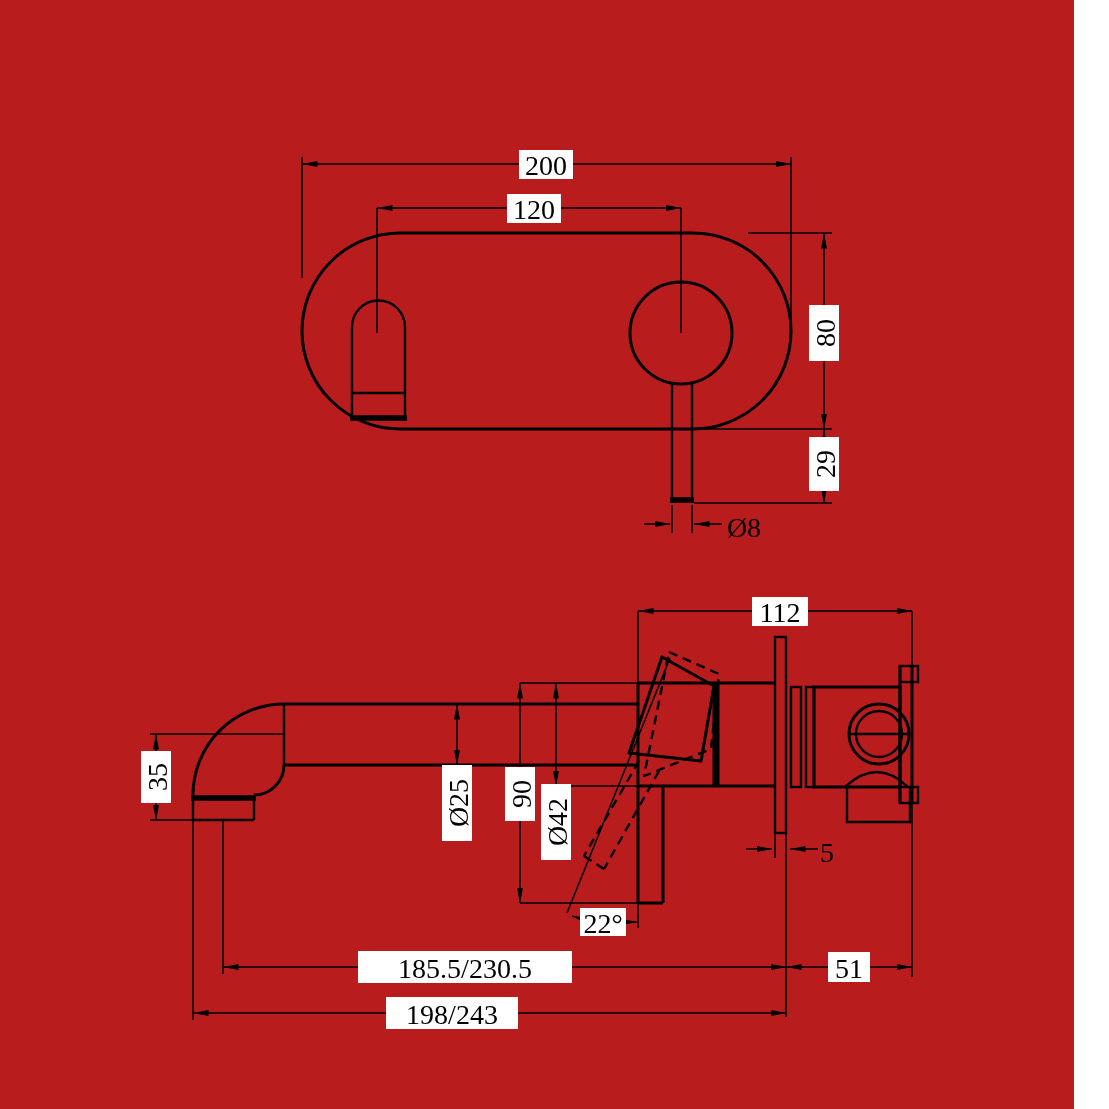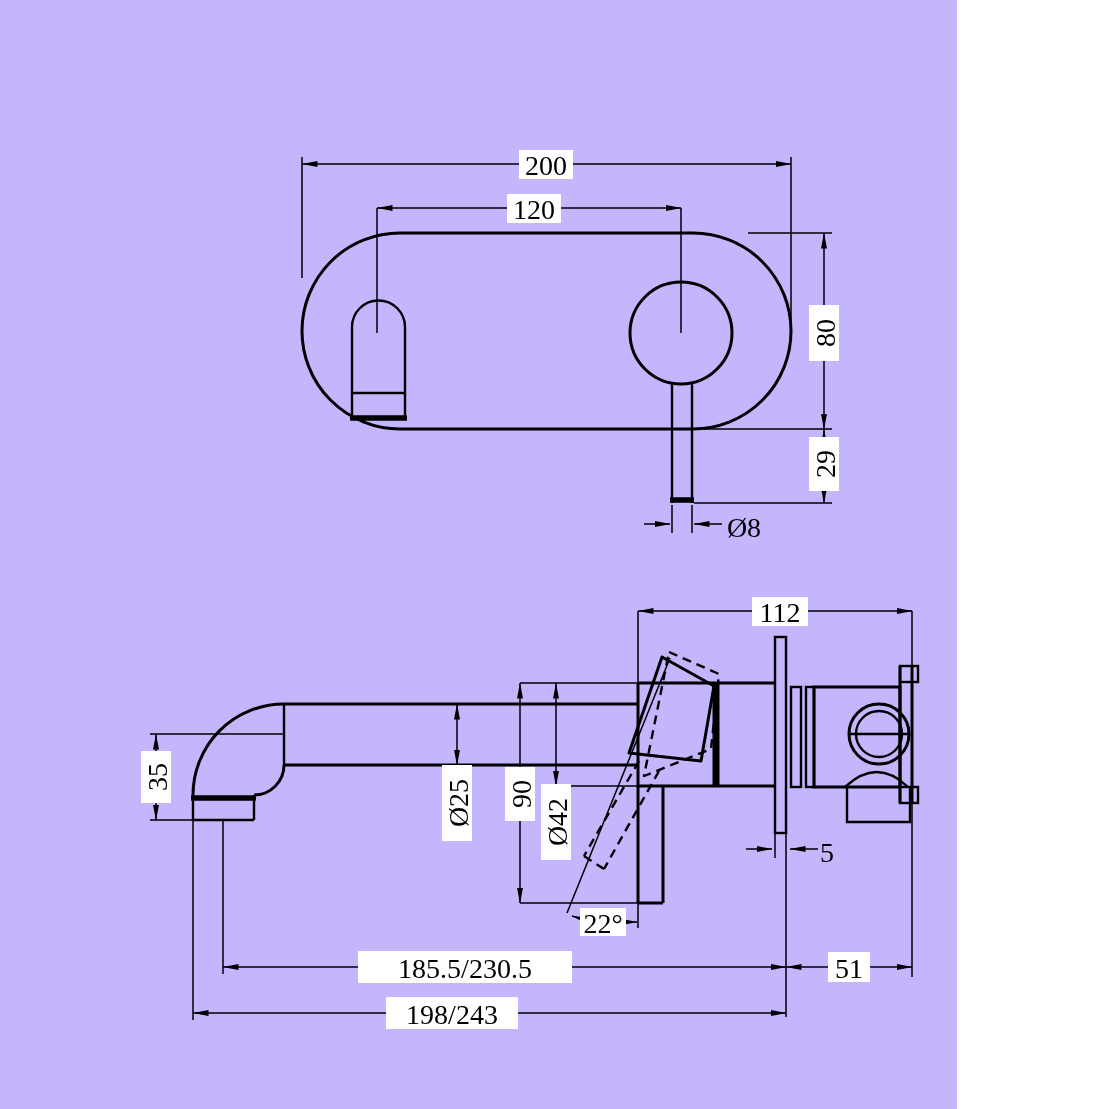--- a/index.html
+++ b/index.html
@@ -1,16 +1,16 @@
 <!DOCTYPE html>
 <html><head>
 <meta charset="utf-8">
 <style>
   html,body { margin:0; padding:0; background:#ffffff; }
-  .page { width:957px; height:1109px; background:#c4b5fd; position:relative; }
+  .page { width:1074px; height:1109px; background:#b91c1c; position:relative; }
   svg { display:block; }
   .obj   { stroke:#000; stroke-width:3;   fill:none; stroke-linecap:butt; }
   .obj2  { stroke:#000; stroke-width:2.4; fill:none; }
   .thick { stroke:#000; stroke-width:5.5; fill:none; }
   .thick7{ stroke:#000; stroke-width:7;   fill:none; }
   .thin  { stroke:#000; stroke-width:1.5; fill:none; }
   .dash  { stroke:#000; stroke-width:2.4; fill:none; stroke-dasharray:9 6; }
   .dim   { font-family:"Liberation Serif","DejaVu Serif",serif; font-size:28px; fill:#000;
            text-anchor:middle; dominant-baseline:central; }
   .bg    { fill:#ffffff; stroke:none; }

